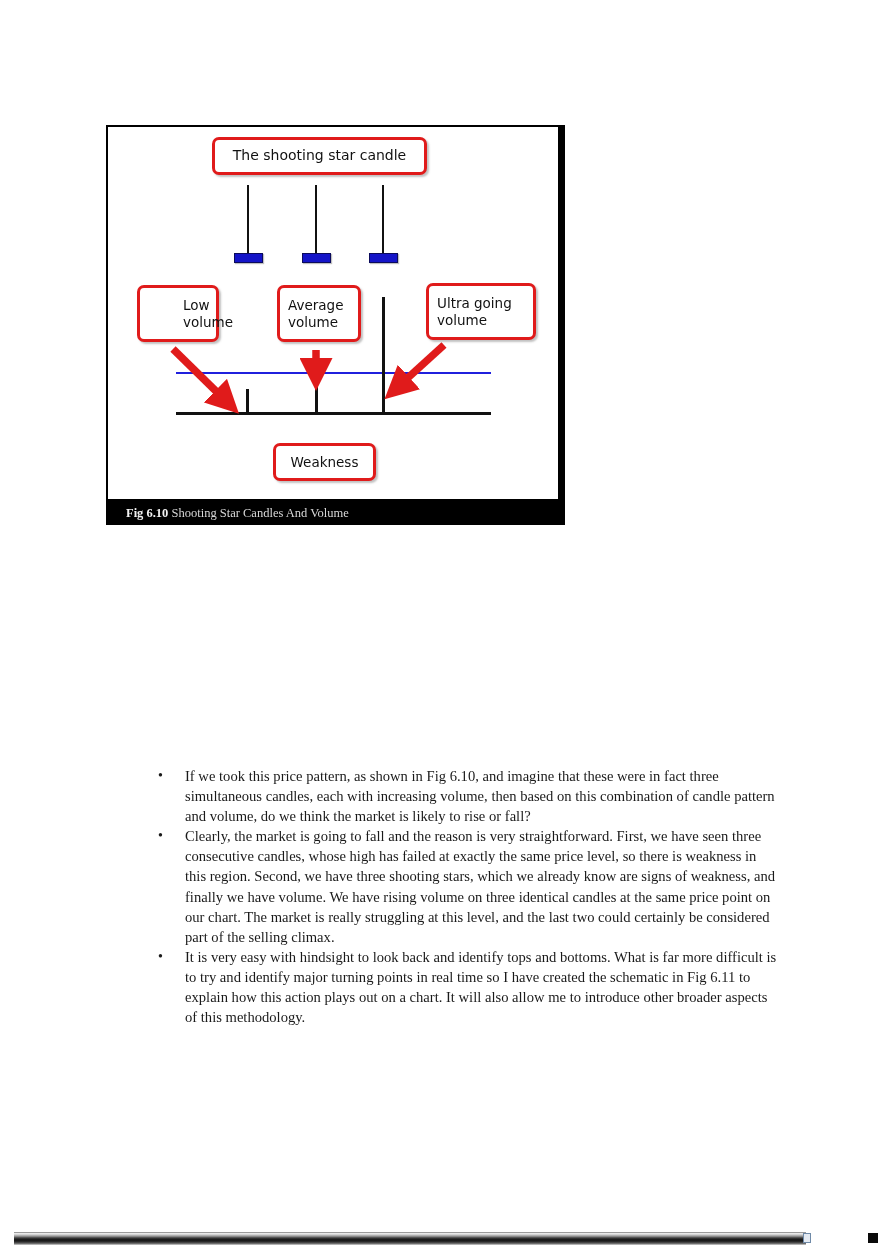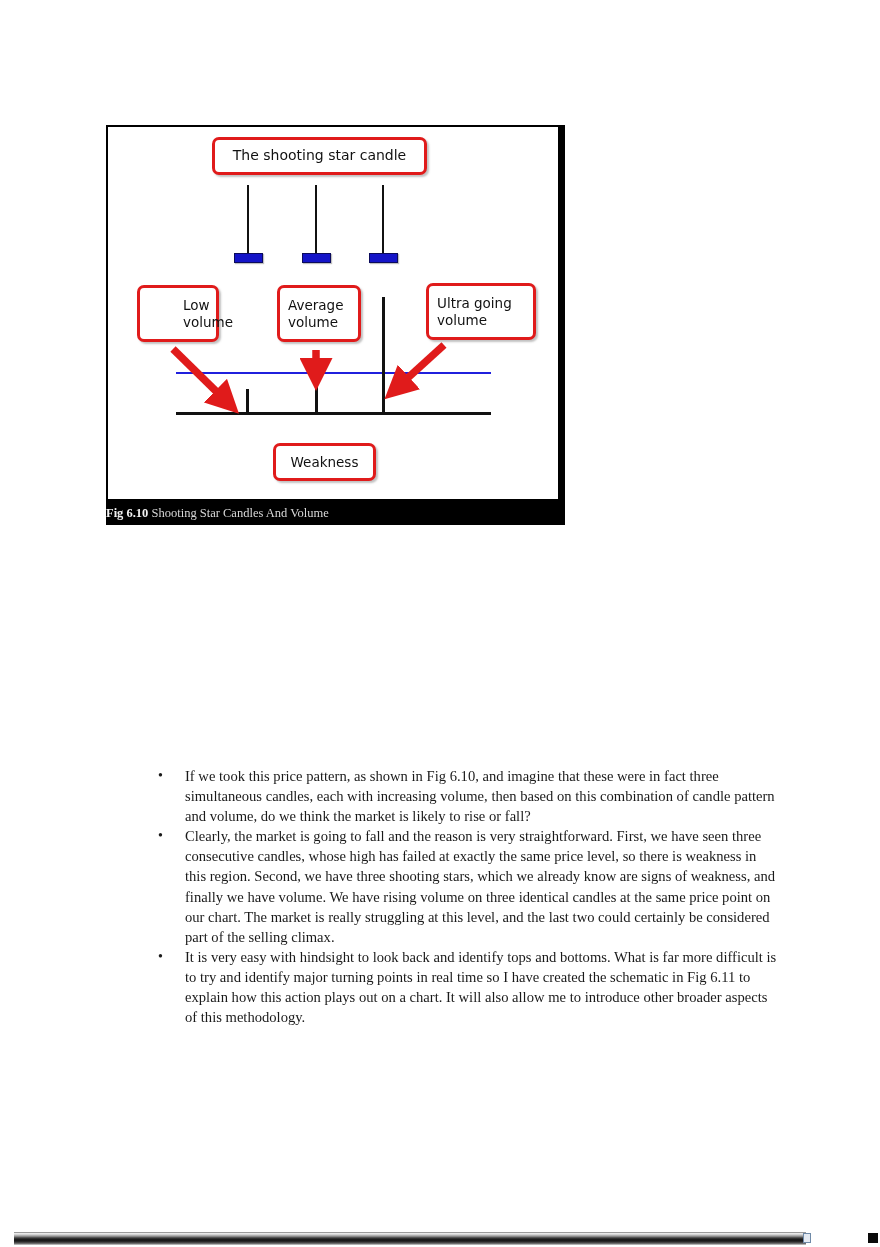--- a/index.html
+++ b/index.html
@@ -38,21 +38,21 @@
     position: absolute;
     left: 0;
     bottom: 0;
     width: 459px;
     height: 24px;
     line-height: 24px;
     color: #d8d8d8;
     font-family: "Liberation Serif", serif;
     font-size: 12.5px;
     white-space: nowrap;
-    padding-left: 0;
+    padding-left: 20px;
     box-sizing: border-box;
   }
   #figure-caption .cap-num {
     font-weight: bold;
     color: #f2f2f2;
   }
 
   
   .callout {
     position: absolute;

